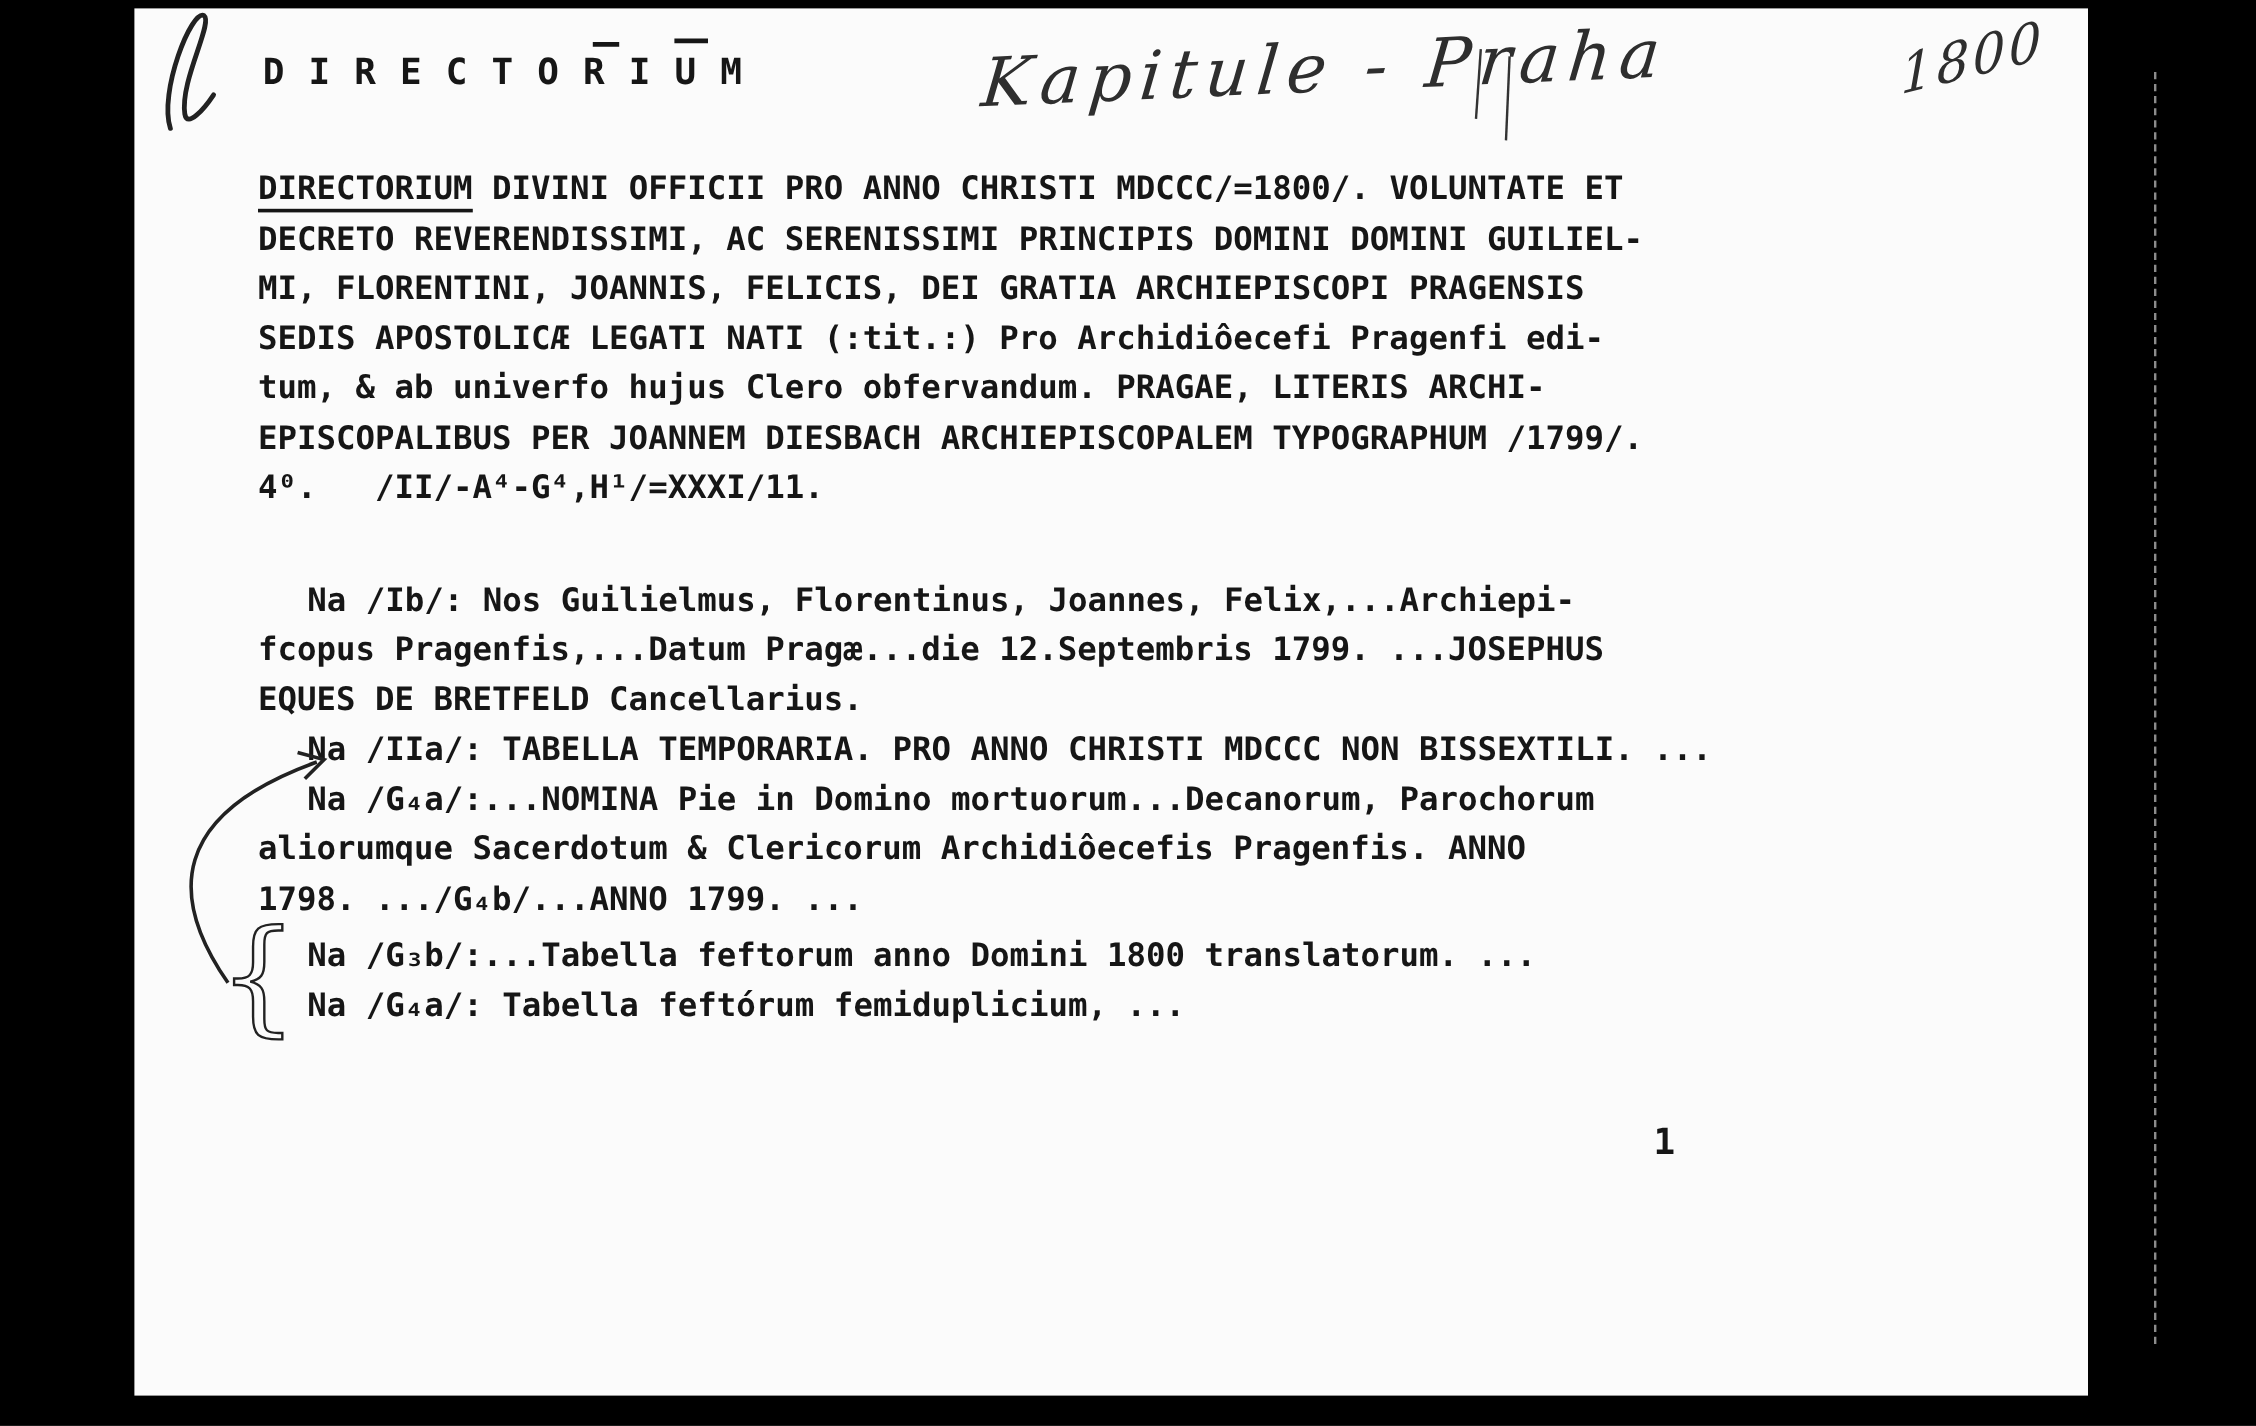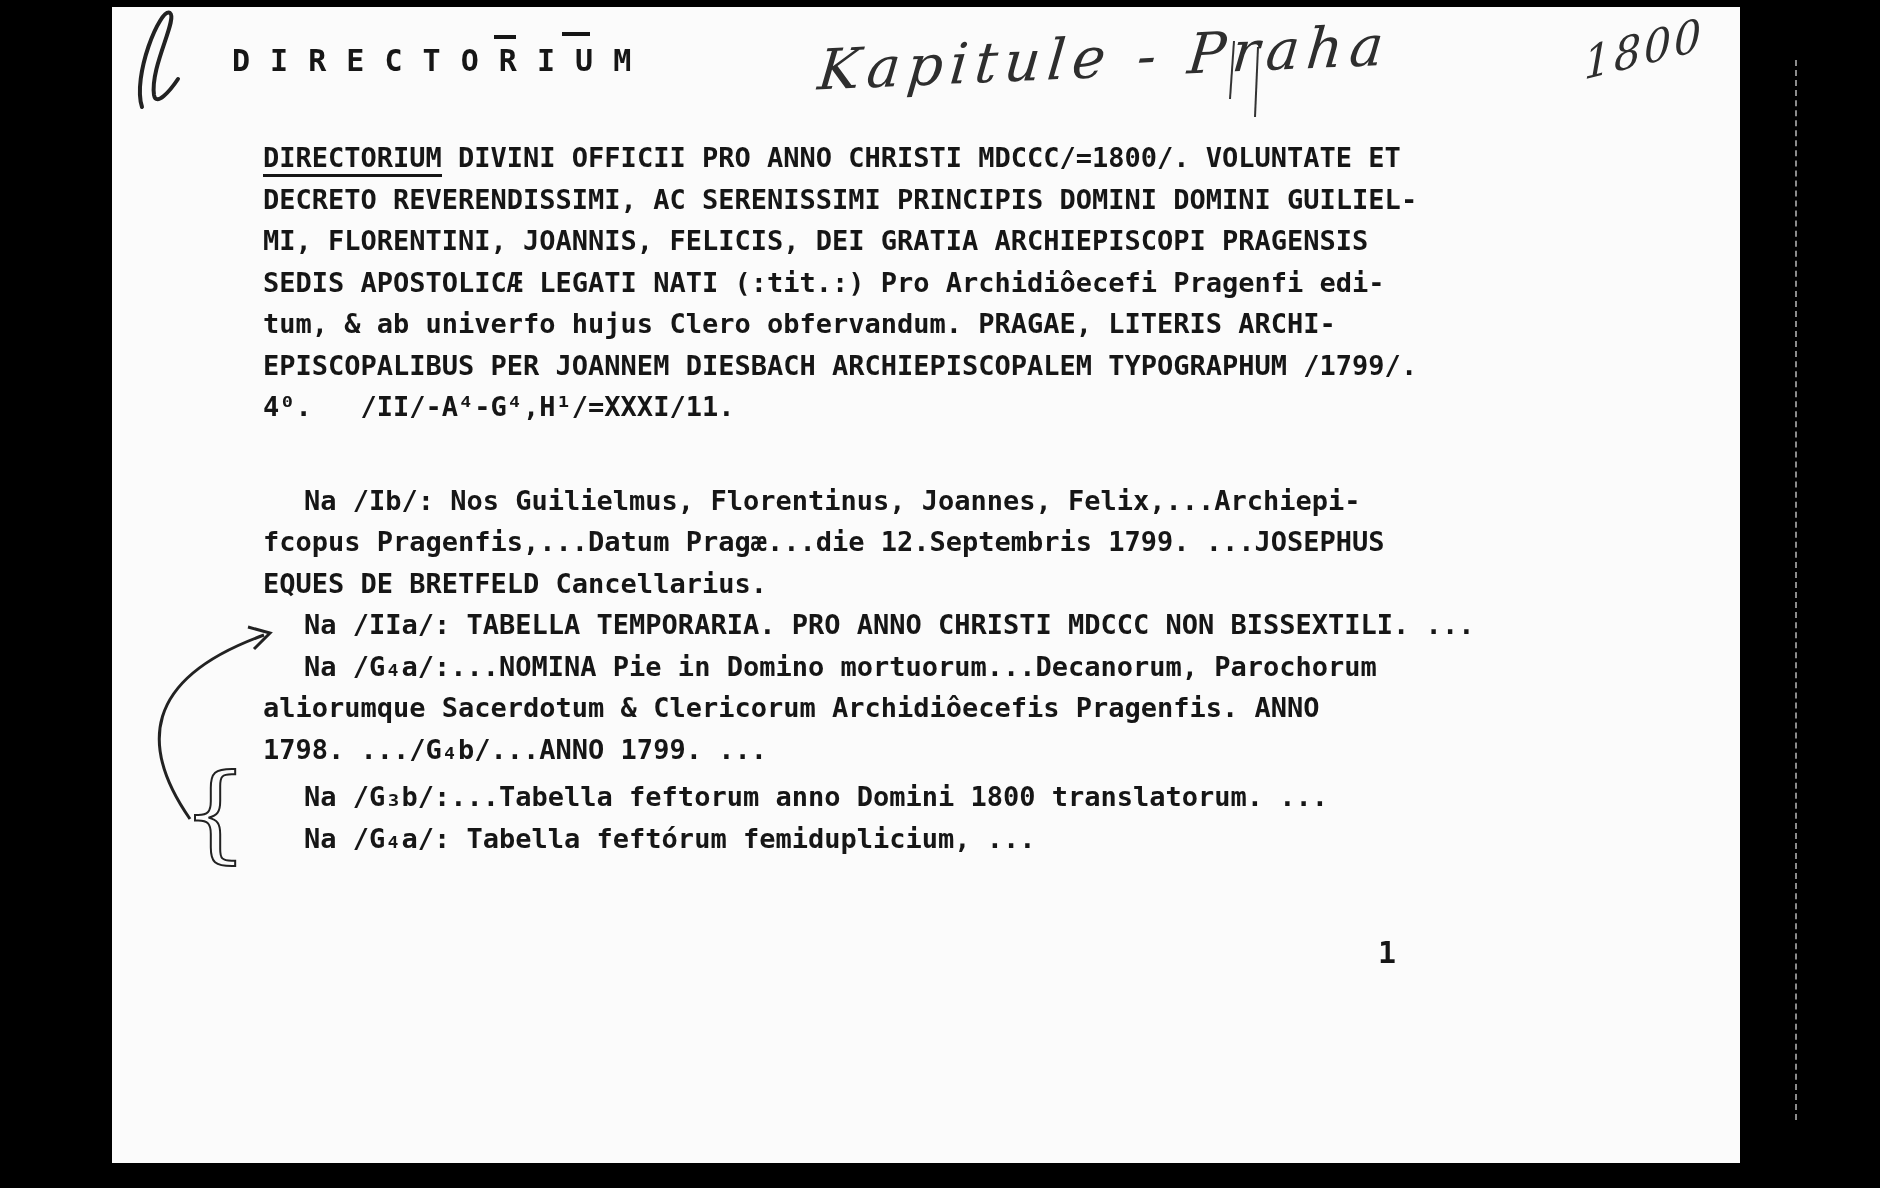--- a/index.html
+++ b/index.html
@@ -2,24 +2,24 @@
 <html><head>
 <meta charset="utf-8">
 <style>
   html,body{margin:0;padding:0;background:#000;}
   .scan{position:relative;width:1880px;height:1188px;background:#000;overflow:hidden;
         font-family:"DejaVu Sans Mono",monospace;}
   .page{position:absolute;left:112px;top:7px;width:1628px;height:1156px;background:#fbfbfb;}
   
   .doc-body{position:absolute;left:103px;top:130px;width:1420px;color:#161616;
             font-weight:bold;font-size:27px;line-height:41.5px;white-space:pre;}
-  .line{height:41.5px;margin-left:48px;}
+  .line{height:41.5px;}
   .line.ind{padding-left:41px;}
   .u{border-bottom:3px solid #161616;padding-bottom:1px;}
-  .heading{position:absolute;left:120px;top:36px;color:#161616;font-weight:bold;
+  .heading{position:absolute;left:107px;top:36px;color:#161616;font-weight:bold;
            font-size:30px;white-space:pre;letter-spacing:1px;}
   .pagenum{position:absolute;left:1266px;top:928px;color:#161616;font-weight:bold;font-size:30px;}
   
   .hw{font-family:"DejaVu Serif",serif;font-style:italic;color:#2e2e2e;position:absolute;}
   .hw-annot{left:706px;top:18px;font-size:56px;letter-spacing:7px;transform:rotate(-2.5deg) skewX(-8deg);}
   .hw-year{left:1470px;top:16px;font-size:44px;letter-spacing:3px;transform:rotate(-14deg) skewX(-14deg);}
   
   .overlay{position:absolute;left:0;top:0;width:1628px;height:1156px;pointer-events:none;}
   
   .scratch{position:absolute;left:1795px;top:60px;width:2px;height:1060px;

